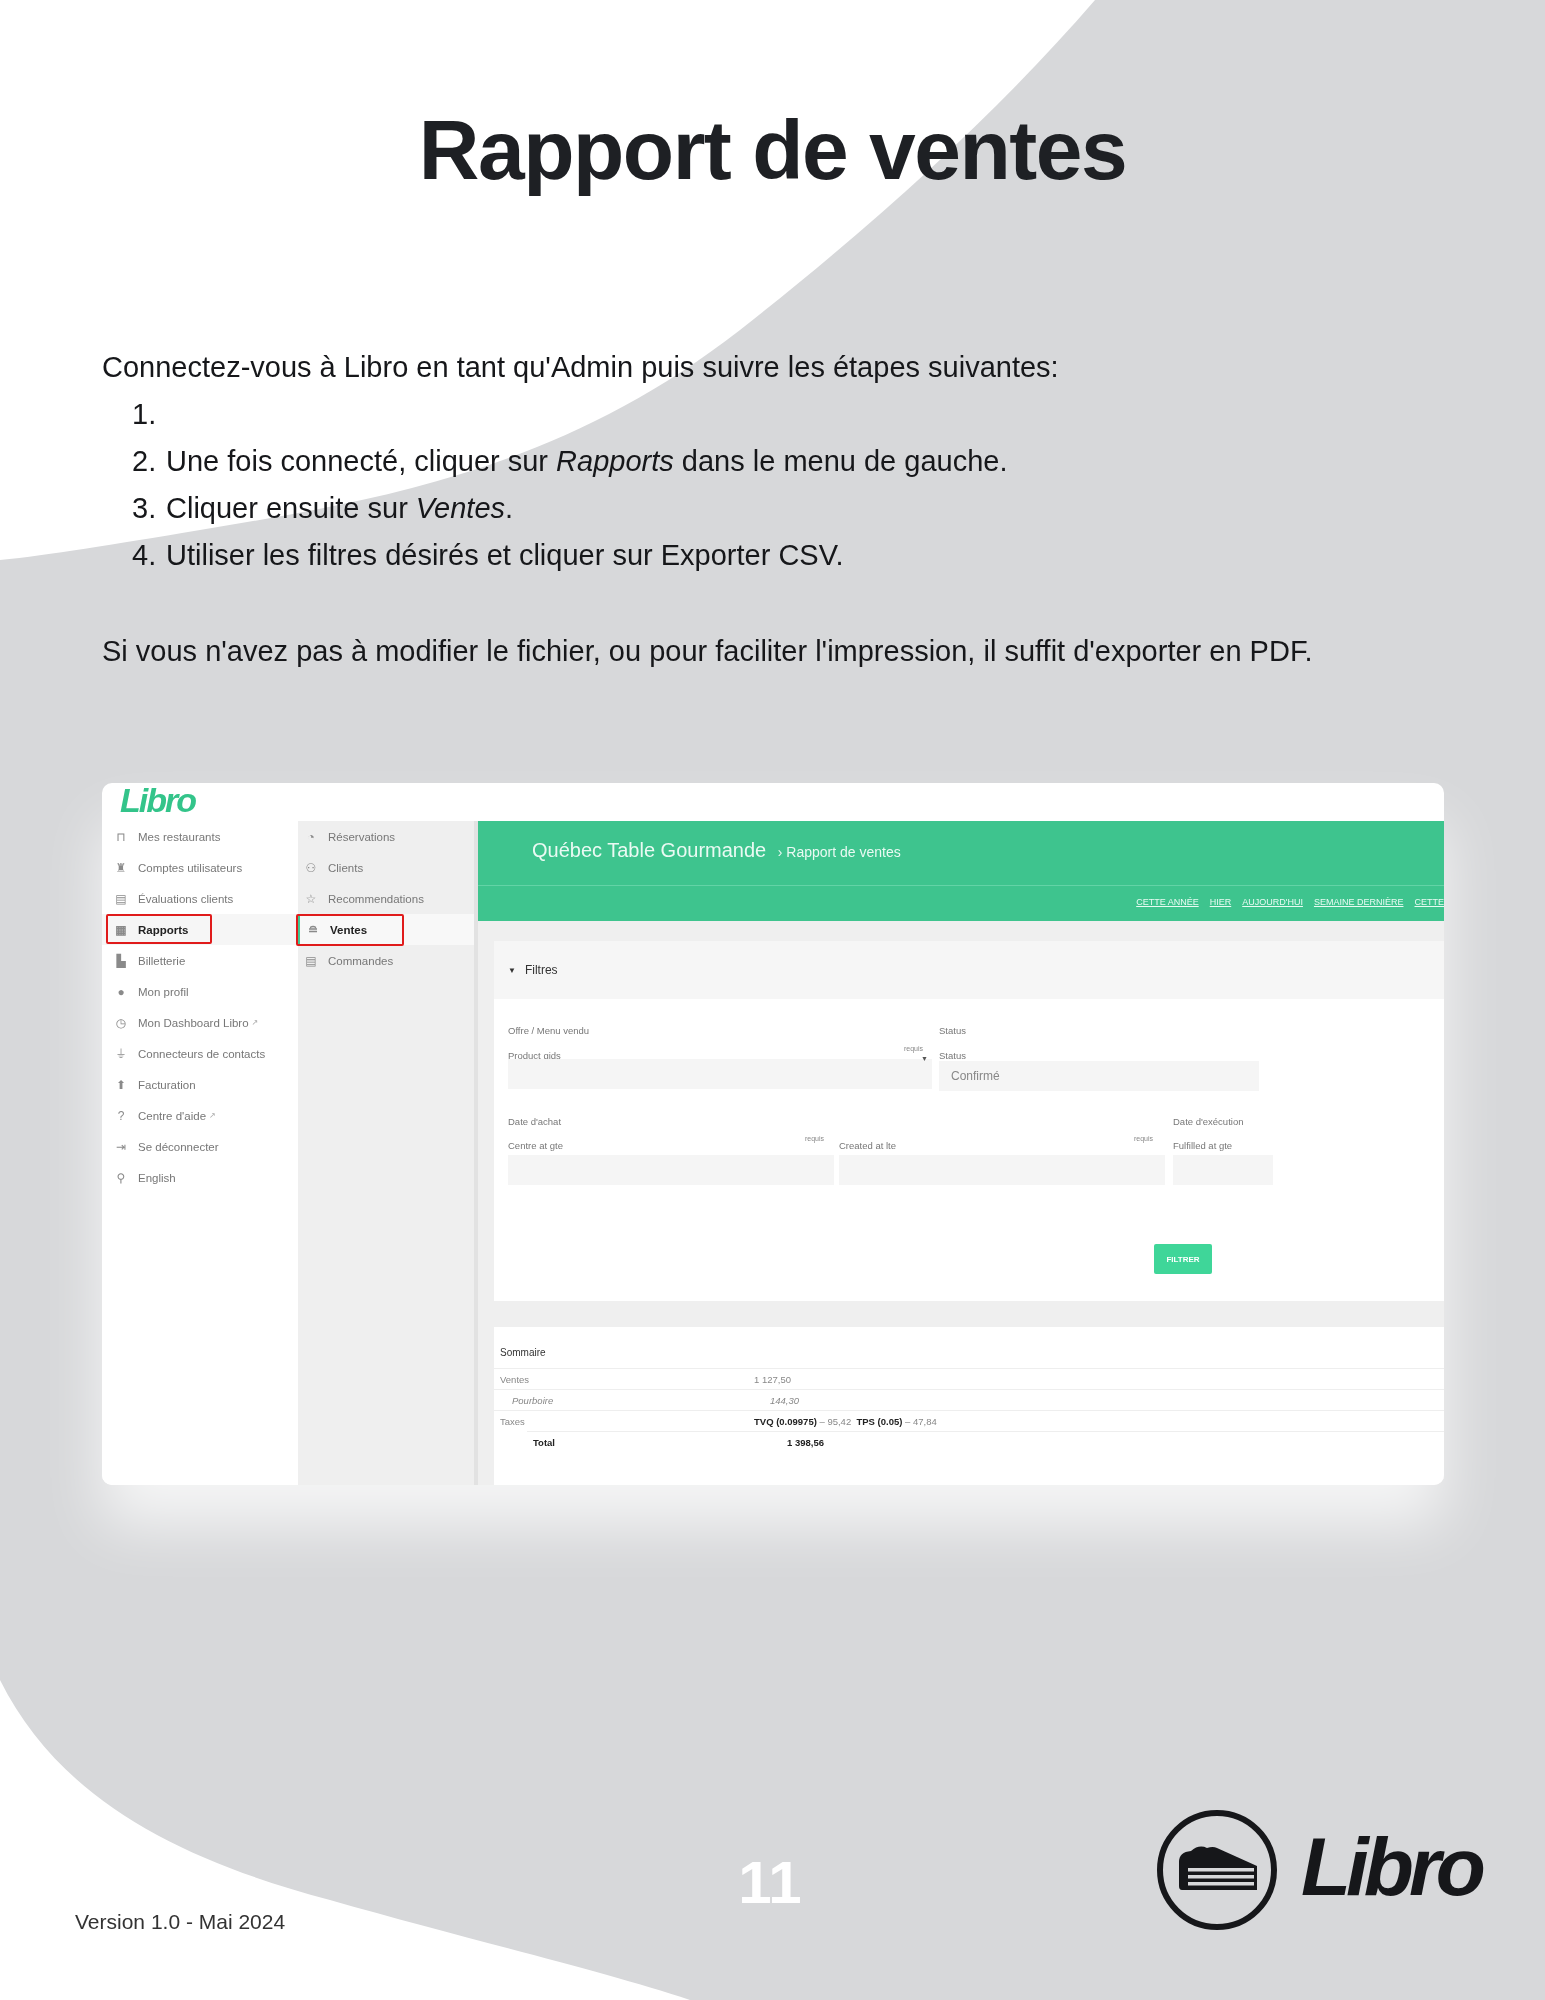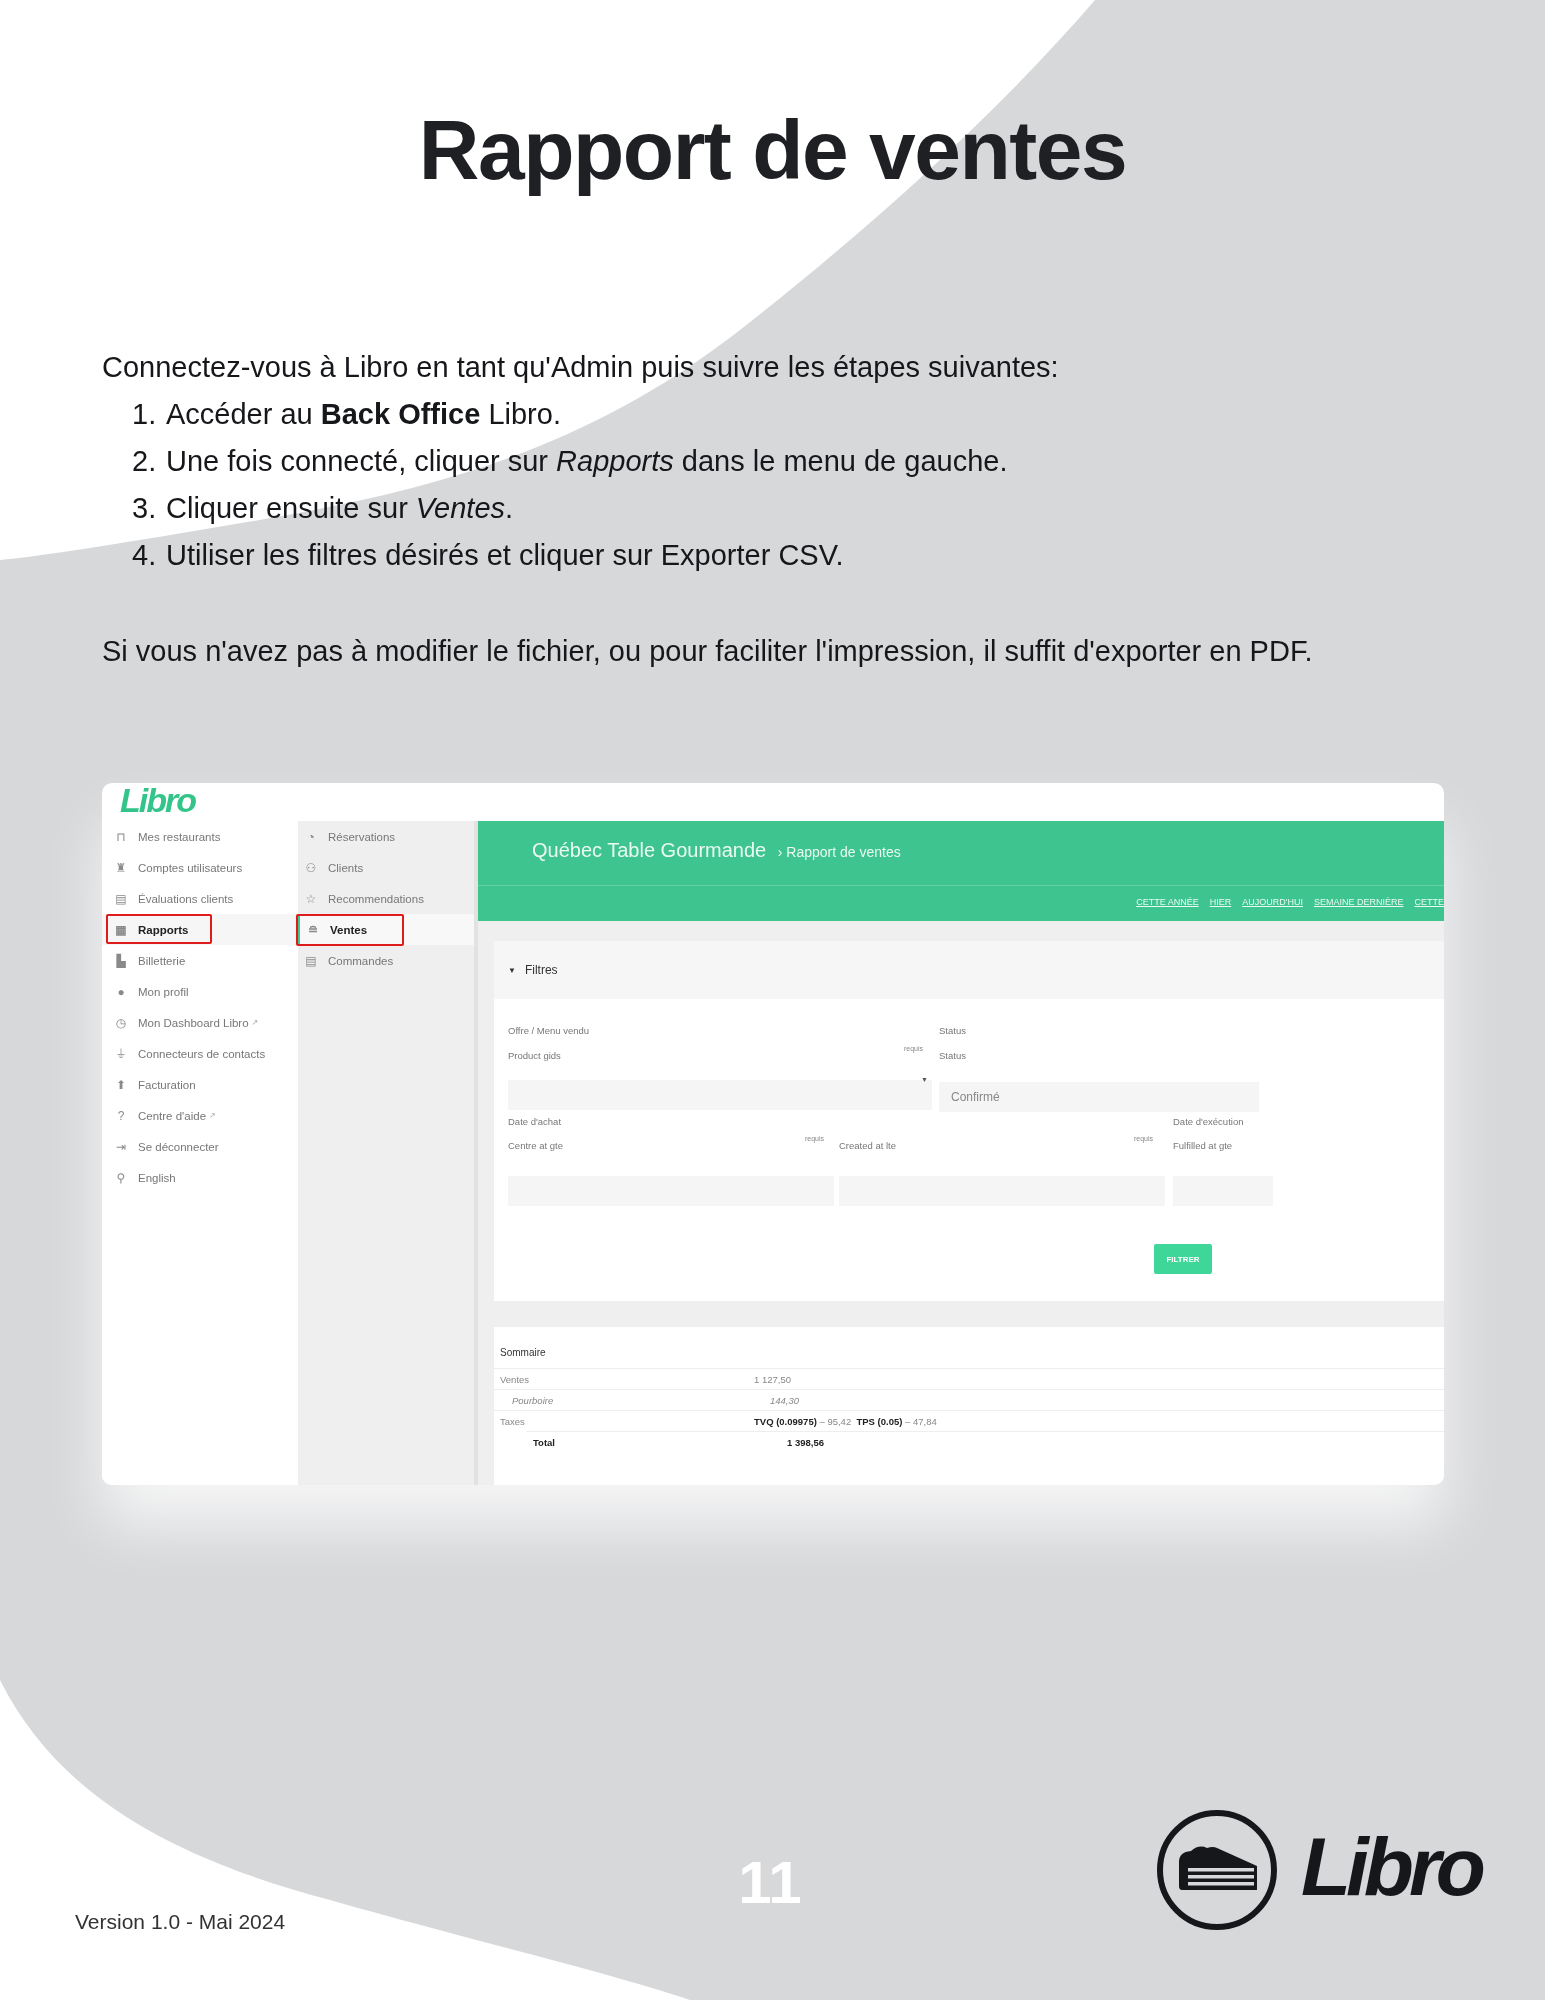--- a/index.html
+++ b/index.html
@@ -58,21 +58,21 @@
   .gh-title { position: absolute; left: 22px; top: 18px; color: #eafaf3; font-size: 20px; margin-left: 32px; }
   .gh-crumb { font-size: 14px; margin-left: 6px; }
   .quick-links { position: absolute; right: 0; top: 76px; display: flex; gap: 11px; font-size: 9px; }
   .quick-links a { color: #e9fbf3; text-decoration: underline; white-space: nowrap; }
 
   .filters-card { position: absolute; left: 16px; top: 120px; right: 0; height: 360px; background: #fff; }
   .filters-head { height: 58px; background: #f6f6f6; display: flex; align-items: center; padding-left: 14px; font-size: 12px; color: #333; }
   .filters-head .tri { font-size: 8px; margin-right: 9px; }
   .lbl { position: absolute; font-size: 9.5px; color: #777; }
   .req { position: absolute; font-size: 7px; color: #888; }
-  .fld { position: absolute; background: #f5f5f5; height: 30px; font-size: 12px; color: #888; display: flex; align-items: center; padding-left: 12px; margin-top: 21px; }
+  .fld { position: absolute; background: #f5f5f5; height: 30px; font-size: 12px; color: #888; display: flex; align-items: center; padding-left: 12px; }
   .btn-filtrer { position: absolute; left: 850px; top: 303px; width: 58px; height: 30px; background: #3fd699; color: #fff; font-size: 8px; font-weight: 700; display: flex; align-items: center; justify-content: center; border-radius: 2px; }
 
   .summary { position: absolute; left: 16px; top: 506px; right: 0; height: 158px; background: #fff; padding-top: 20px; }
   .summary h4 { font-size: 10px; color: #333; font-weight: 400; padding-left: 6px; margin-bottom: 10px; }
   .sum-row { display: flex; height: 21px; align-items: center; border-top: 1px solid #eee; font-size: 9.5px; color: #888; }
   .sum-row .k { width: 256px; padding-left: 6px; }
   .sum-row .v { padding-left: 4px; }
   .sum-row.italic { font-style: italic; }
   .sum-row.italic .k { padding-left: 18px; }
   .sum-row.italic .v { padding-left: 20px; }
@@ -93,21 +93,20 @@
   <path d="M0 1680 C 60 1800, 180 1860, 330 1900 C 470 1940, 600 1970, 690 2000 L 0 2000 Z" fill="#ffffff"></path>
 </svg>
 
 <h1 class="page-title">Rapport de ventes</h1>
 
 <div class="intro">
   <p>Connectez-vous à Libro en tant qu'Admin puis suivre les étapes suivantes:</p>
   <ol class="steps">
     <li>
         <span class="num">1.</span>
-        <span><span>Accéder au </span><b>Back Office</b><span> Libro.</span></span>
       </li>
     <li>
         <span class="num">2.</span>
         <span><span>Une fois connecté, cliquer sur </span><i>Rapports</i><span> dans le menu de gauche.</span></span>
       </li>
     <li>
         <span class="num">3.</span>
         <span><span>Cliquer ensuite sur </span><i>Ventes</i><span>.</span></span>
       </li>
     <li>

